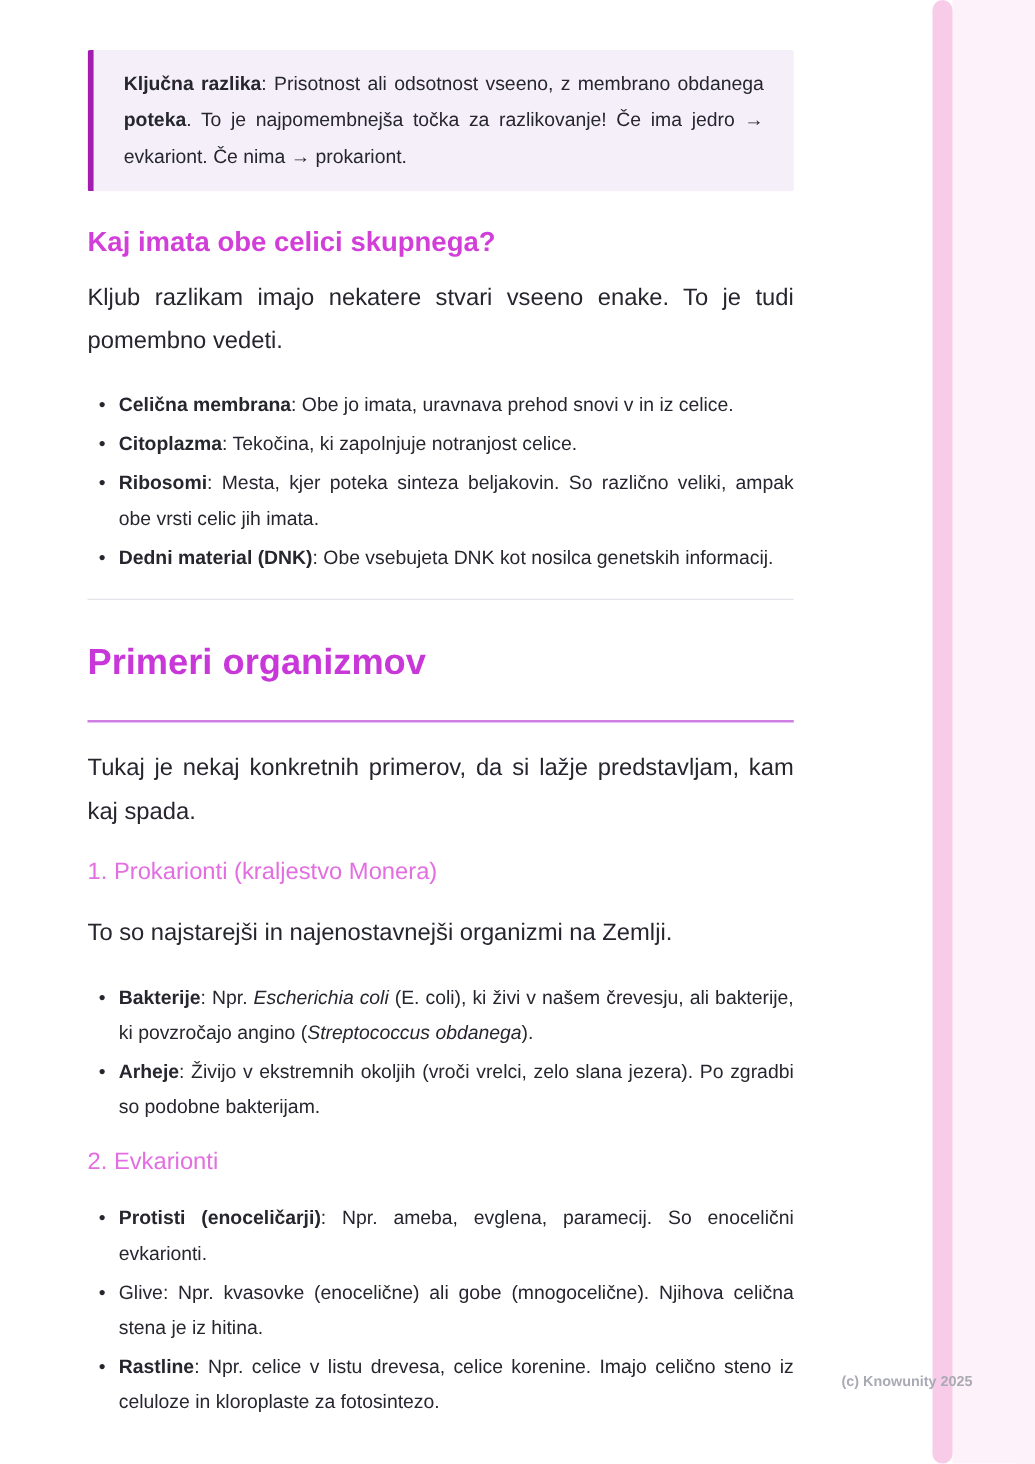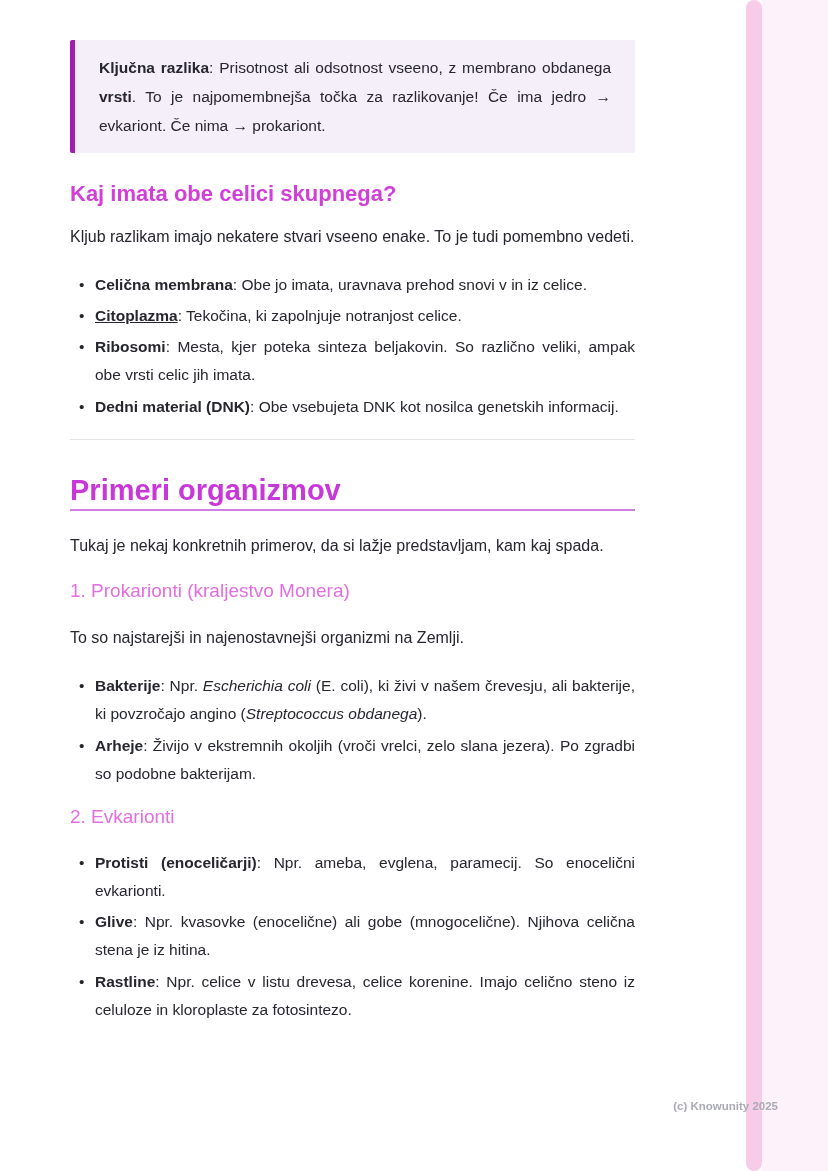--- a/index.html
+++ b/index.html
@@ -46,37 +46,37 @@
   }
   h2.section-h {
     margin: 0 0 14px;
     font-size: 22px;
     line-height: 1.2;
     font-weight: 700;
     color: var(--heading-secondary, #d23fd8);
   }
   h1.page-h {
     margin: 0 0 20px;
-    padding-bottom: 2px;
+    padding-bottom: 29px;
     font-size: 29px;
     line-height: 1.15;
     font-weight: 700;
     color: var(--heading-primary, #c837d8);
     border-bottom: 2px solid var(--title-underline, #cf7fe3);
   }
   h3.sub-h {
     margin: 6px 0 20px;
     font-size: 19px;
     line-height: 1.2;
     font-weight: 400;
     color: var(--heading-tertiary, #e36ee0);
   }
   p.para {
     margin: 0 0 20px;
-    font-size: 16px;
+    font-size: 19px;
     line-height: 1.82;
     text-align: justify;
   }
   ul.blist {
     list-style: none;
     margin: 0 0 18px;
     padding: 0;
   }
   ul.blist li {
     position: relative;
@@ -108,47 +108,47 @@
 </style>
 </head>
 <body>
 
 <div class="page-edge"></div>
 <div class="stripe"></div>
 
 <main class="content">
 
   <aside class="callout">
-    <p><span style="font-weight: 700;">Ključna razlika</span><span>: Prisotnost ali odsotnost vseeno, z membrano obdanega </span><span style="font-weight: 700;">vrsti</span><span>. To je najpomembnejša točka za razlikovanje! Če ima jedro → evkariont. Če nima → prokariont.</span></p>
+    <p><span style="font-weight: 700;">Ključna razlika</span><span>: Prisotnost ali odsotnost vseeno, z membrano obdanega </span><span style="font-weight: 700;">poteka</span><span>. To je najpomembnejša točka za razlikovanje! Če ima jedro → evkariont. Če nima → prokariont.</span></p>
   </aside>
 
   <h2 class="section-h">Kaj imata obe celici skupnega?</h2>
   <p class="para">Kljub razlikam imajo nekatere stvari vseeno enake. To je tudi pomembno vedeti.</p>
 
   <ul class="blist">
     <li><span style="font-weight: 700;">Celična membrana</span><span>: Obe jo imata, uravnava prehod snovi v in iz celice.</span></li>
-    <li><span style="font-weight: 700; text-decoration: underline;">Citoplazma</span><span>: Tekočina, ki zapolnjuje notranjost celice.</span></li>
+    <li><span style="font-weight: 700;">Citoplazma</span><span>: Tekočina, ki zapolnjuje notranjost celice.</span></li>
     <li><span style="font-weight: 700;">Ribosomi</span><span>: Mesta, kjer poteka sinteza beljakovin. So različno veliki, ampak obe vrsti celic jih imata.</span></li>
     <li><span style="font-weight: 700;">Dedni material (DNK)</span><span>: Obe vsebujeta DNK kot nosilca genetskih informacij.</span></li>
   </ul>
 
   <hr class="divider">
 
   <h1 class="page-h">Primeri organizmov</h1>
   <p class="para">Tukaj je nekaj konkretnih primerov, da si lažje predstavljam, kam kaj spada.</p>
 
   <h3 class="sub-h">1. Prokarionti (kraljestvo Monera)</h3>
   <p class="para">To so najstarejši in najenostavnejši organizmi na Zemlji.</p>
   <ul class="blist">
     <li><span style="font-weight: 700;">Bakterije</span><span>: Npr. </span><span style="font-style: italic;">Escherichia coli</span><span> (E. coli), ki živi v našem črevesju, ali bakterije, ki povzročajo angino (</span><span style="font-style: italic;">Streptococcus obdanega</span><span>).</span></li>
     <li><span style="font-weight: 700;">Arheje</span><span>: Živijo v ekstremnih okoljih (vroči vrelci, zelo slana jezera). Po zgradbi so podobne bakterijam.</span></li>
   </ul>
 
   <h3 class="sub-h">2. Evkarionti</h3>
   <ul class="blist">
     <li><span style="font-weight: 700;">Protisti (enoceličarji)</span><span>: Npr. ameba, evglena, paramecij. So enocelični evkarionti.</span></li>
-    <li><span style="font-weight: 700;">Glive</span><span>: Npr. kvasovke (enocelične) ali gobe (mnogocelične). Njihova celična stena je iz hitina.</span></li>
+    <li><span style="font-weight: 400;">Glive</span><span>: Npr. kvasovke (enocelične) ali gobe (mnogocelične). Njihova celična stena je iz hitina.</span></li>
     <li><span style="font-weight: 700;">Rastline</span><span>: Npr. celice v listu drevesa, celice korenine. Imajo celično steno iz celuloze in kloroplaste za fotosintezo.</span></li>
   </ul>
 
 </main>
 
 <div class="footer">(c) Knowunity 2025</div>
 
 </body></html>

